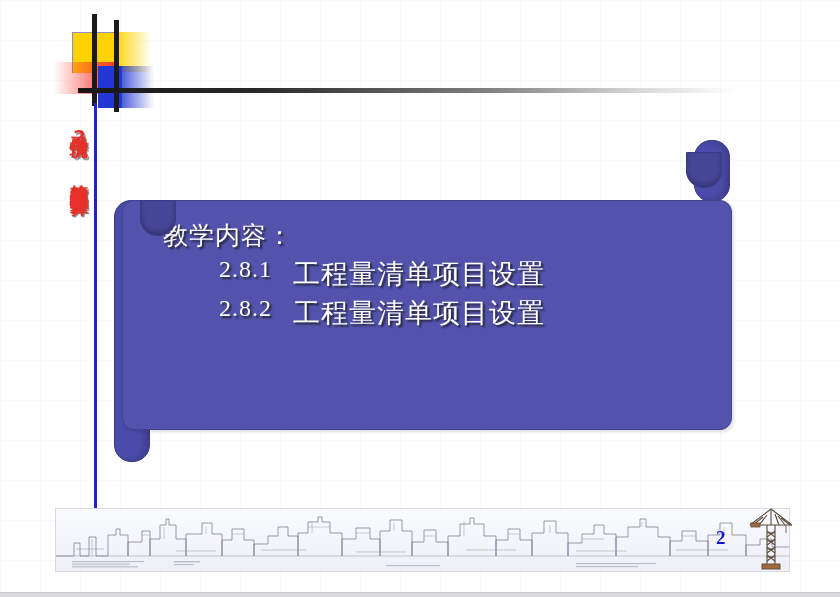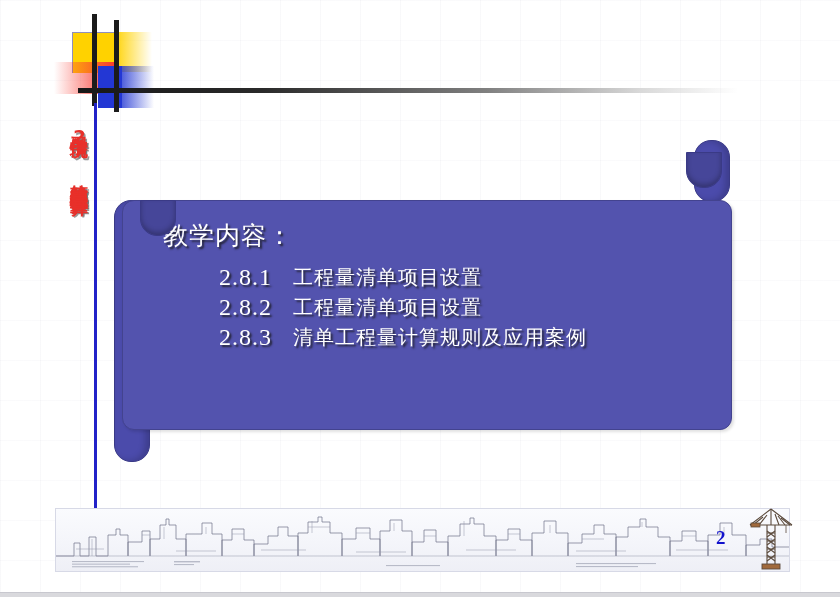--- a/index.html
+++ b/index.html
@@ -125,37 +125,37 @@
     position:absolute;
     left:40px;top:18px;right:10px;
     color:#ffffff;
     text-shadow:2px 2px 2px rgba(25,25,25,.85);
   }
   .sheet-heading{
     font-family:"DejaVu Sans","Liberation Sans",sans-serif;
     font-size:25px;
     font-weight:normal;
     letter-spacing:1px;
-    margin:0 0 12px 0;
+    margin:0 0 4px 0;
   }
   .toc-row{
     display:flex;
     align-items:flex-start;
     margin:0 0 3px 0;
     padding-left:56px;
   }
   .toc-num{
     font-family:"Liberation Serif","DejaVu Serif",serif;
     font-size:24px;
     letter-spacing:1px;
     min-width:74px;
   }
   .toc-label{
     font-family:"DejaVu Sans","Liberation Sans",sans-serif;
-    font-size:20px;
+    font-size:27px;
     letter-spacing:1px;
   }
 
   
   #skyline{
     position:absolute;left:55px;top:508px;width:733px;height:62px;
     background:linear-gradient(to bottom,#fafbfe 0%,#f4f5fa 55%,#eeeff6 100%);
     border:1px solid #d7d9e6;
     overflow:hidden;
   }
@@ -209,24 +209,20 @@
         <div class="toc-row">
           <span class="toc-num">2.8.1</span>
           <span class="toc-label">工程量清单项目设置</span>
         </div>
 
         <div class="toc-row">
           <span class="toc-num">2.8.2</span>
           <span class="toc-label">工程量清单项目设置</span>
         </div>
 
-        <div class="toc-row">
-          <span class="toc-num">2.8.3</span>
-          <span class="toc-label">清单工程量计算规则及应用案例</span>
-        </div>
 
       </div>
     </div>
 
     <div class="curl-lip" id="lip-left"></div>
   </div>
 
   <div id="skyline">
     <svg width="733" height="62" viewBox="0 0 733 62">
       <g fill="none" stroke="#6d7186" stroke-width="0.7">

